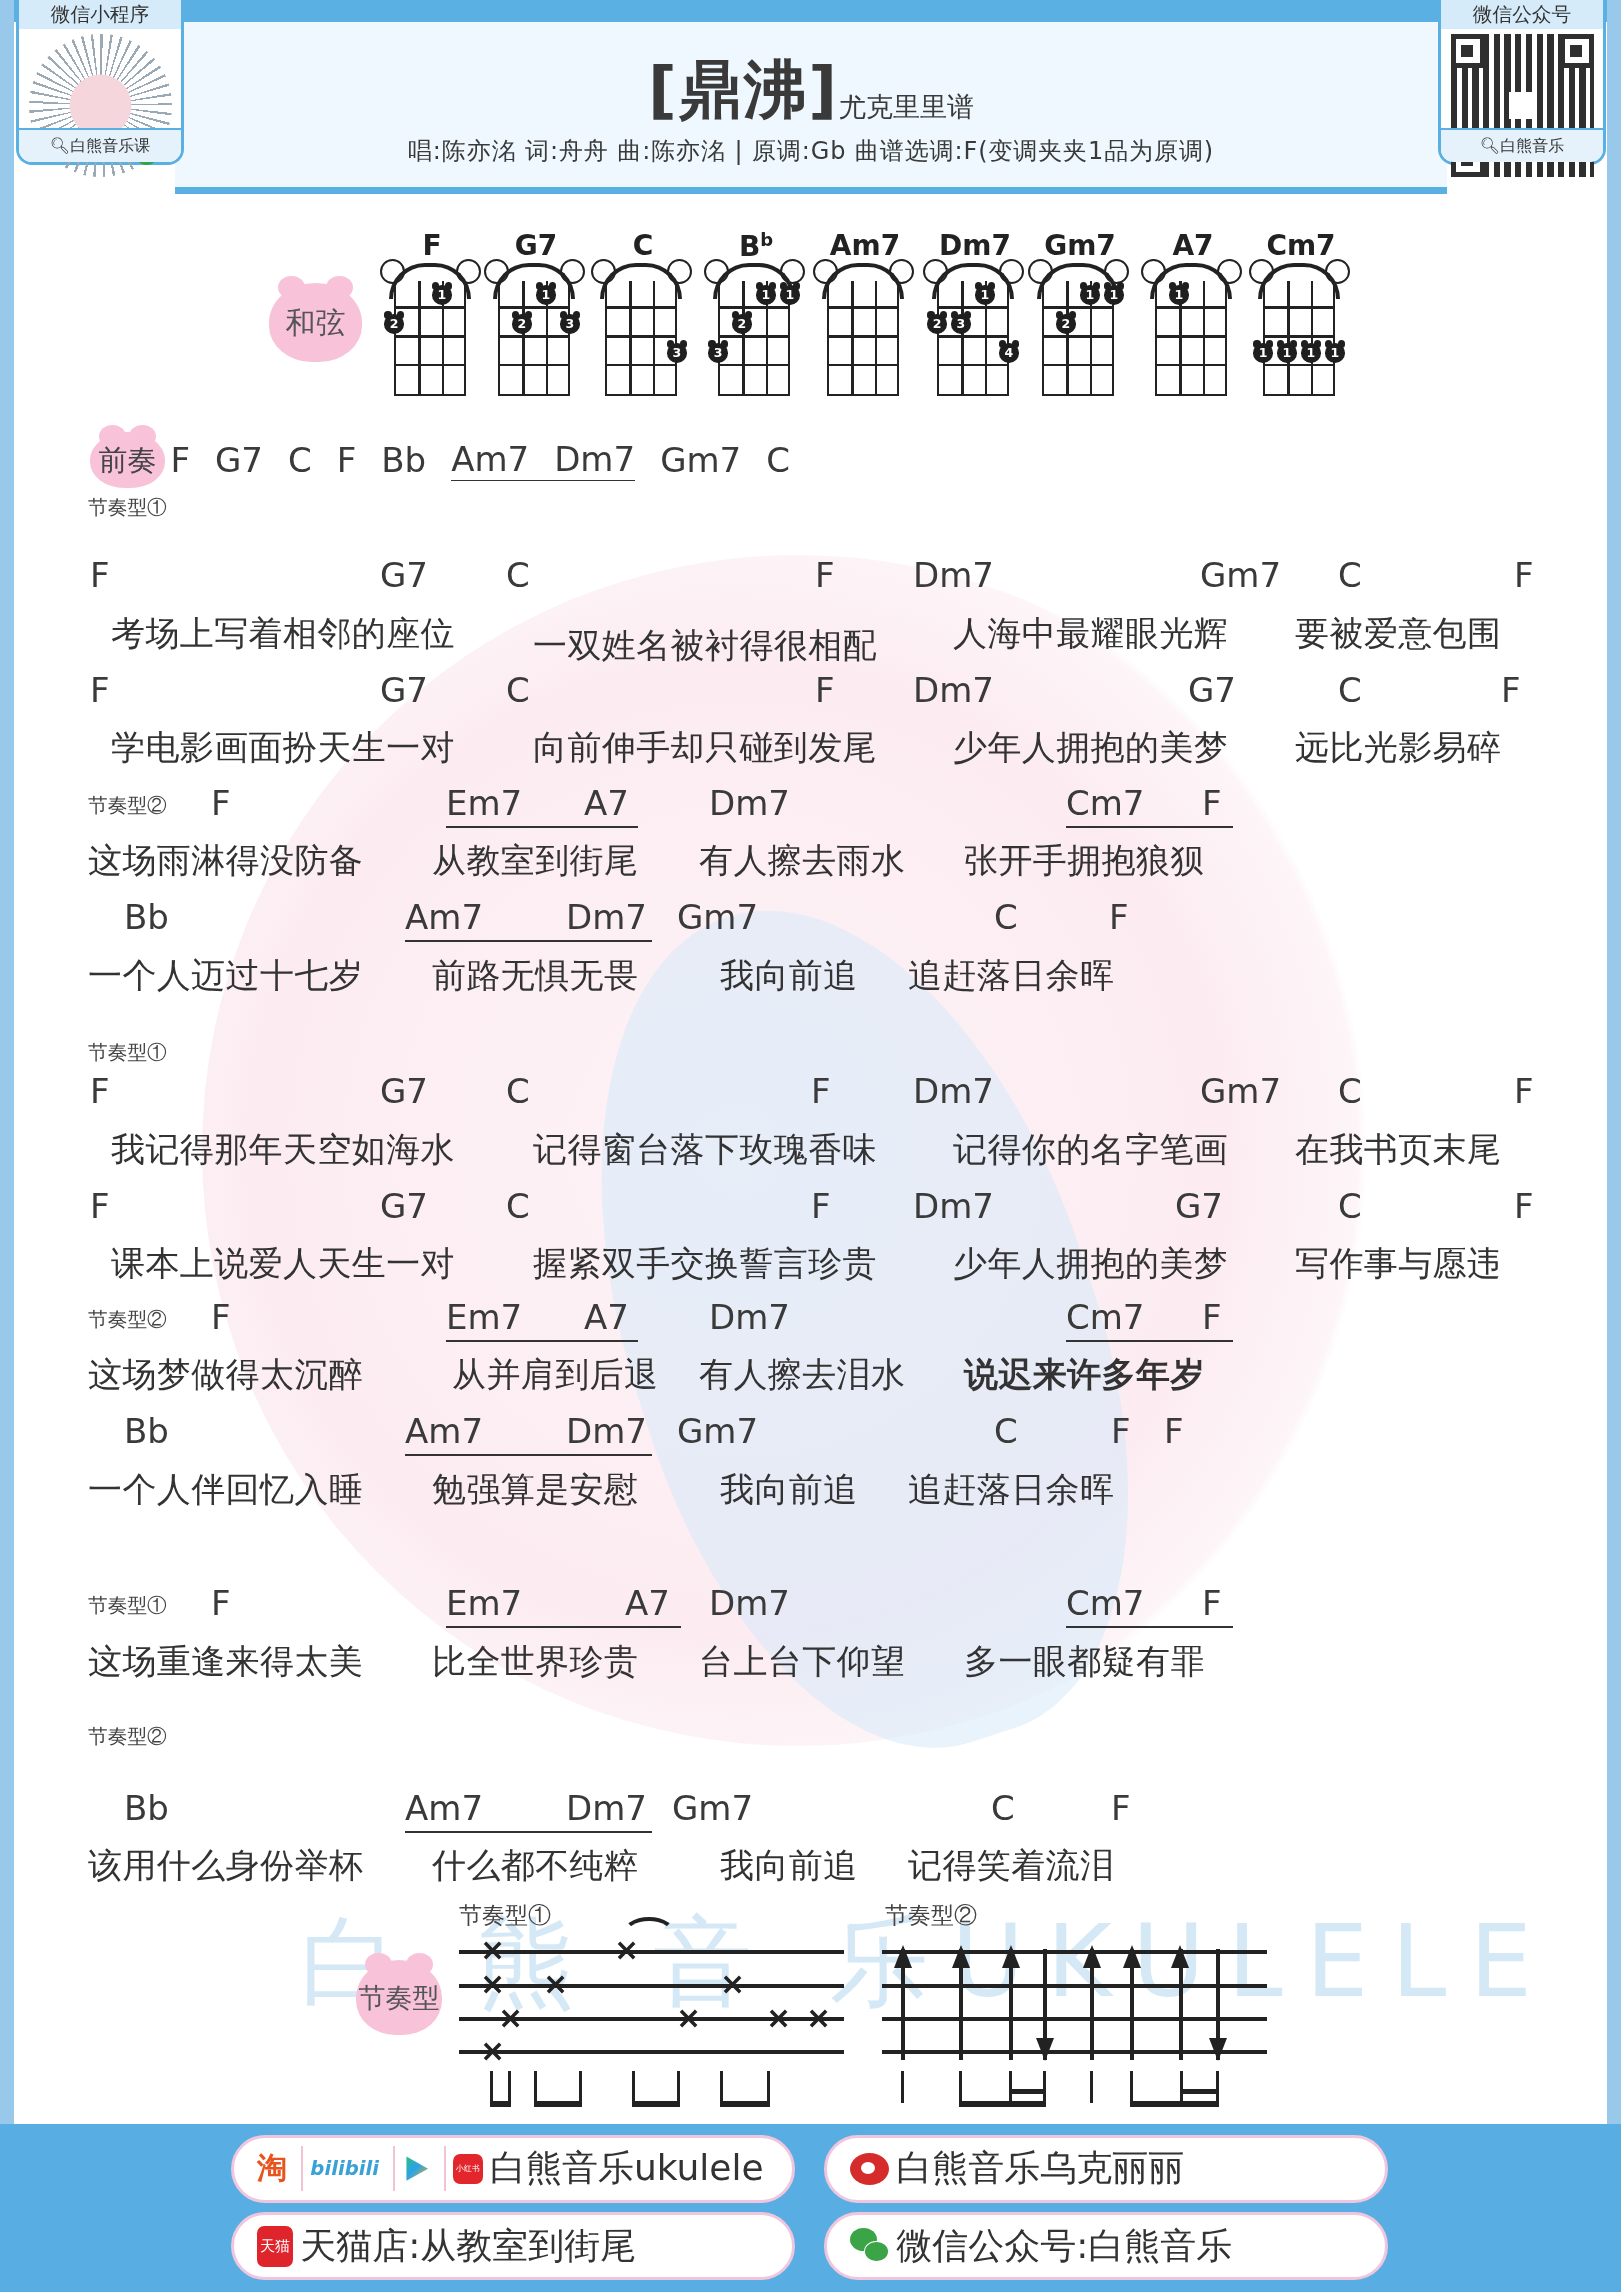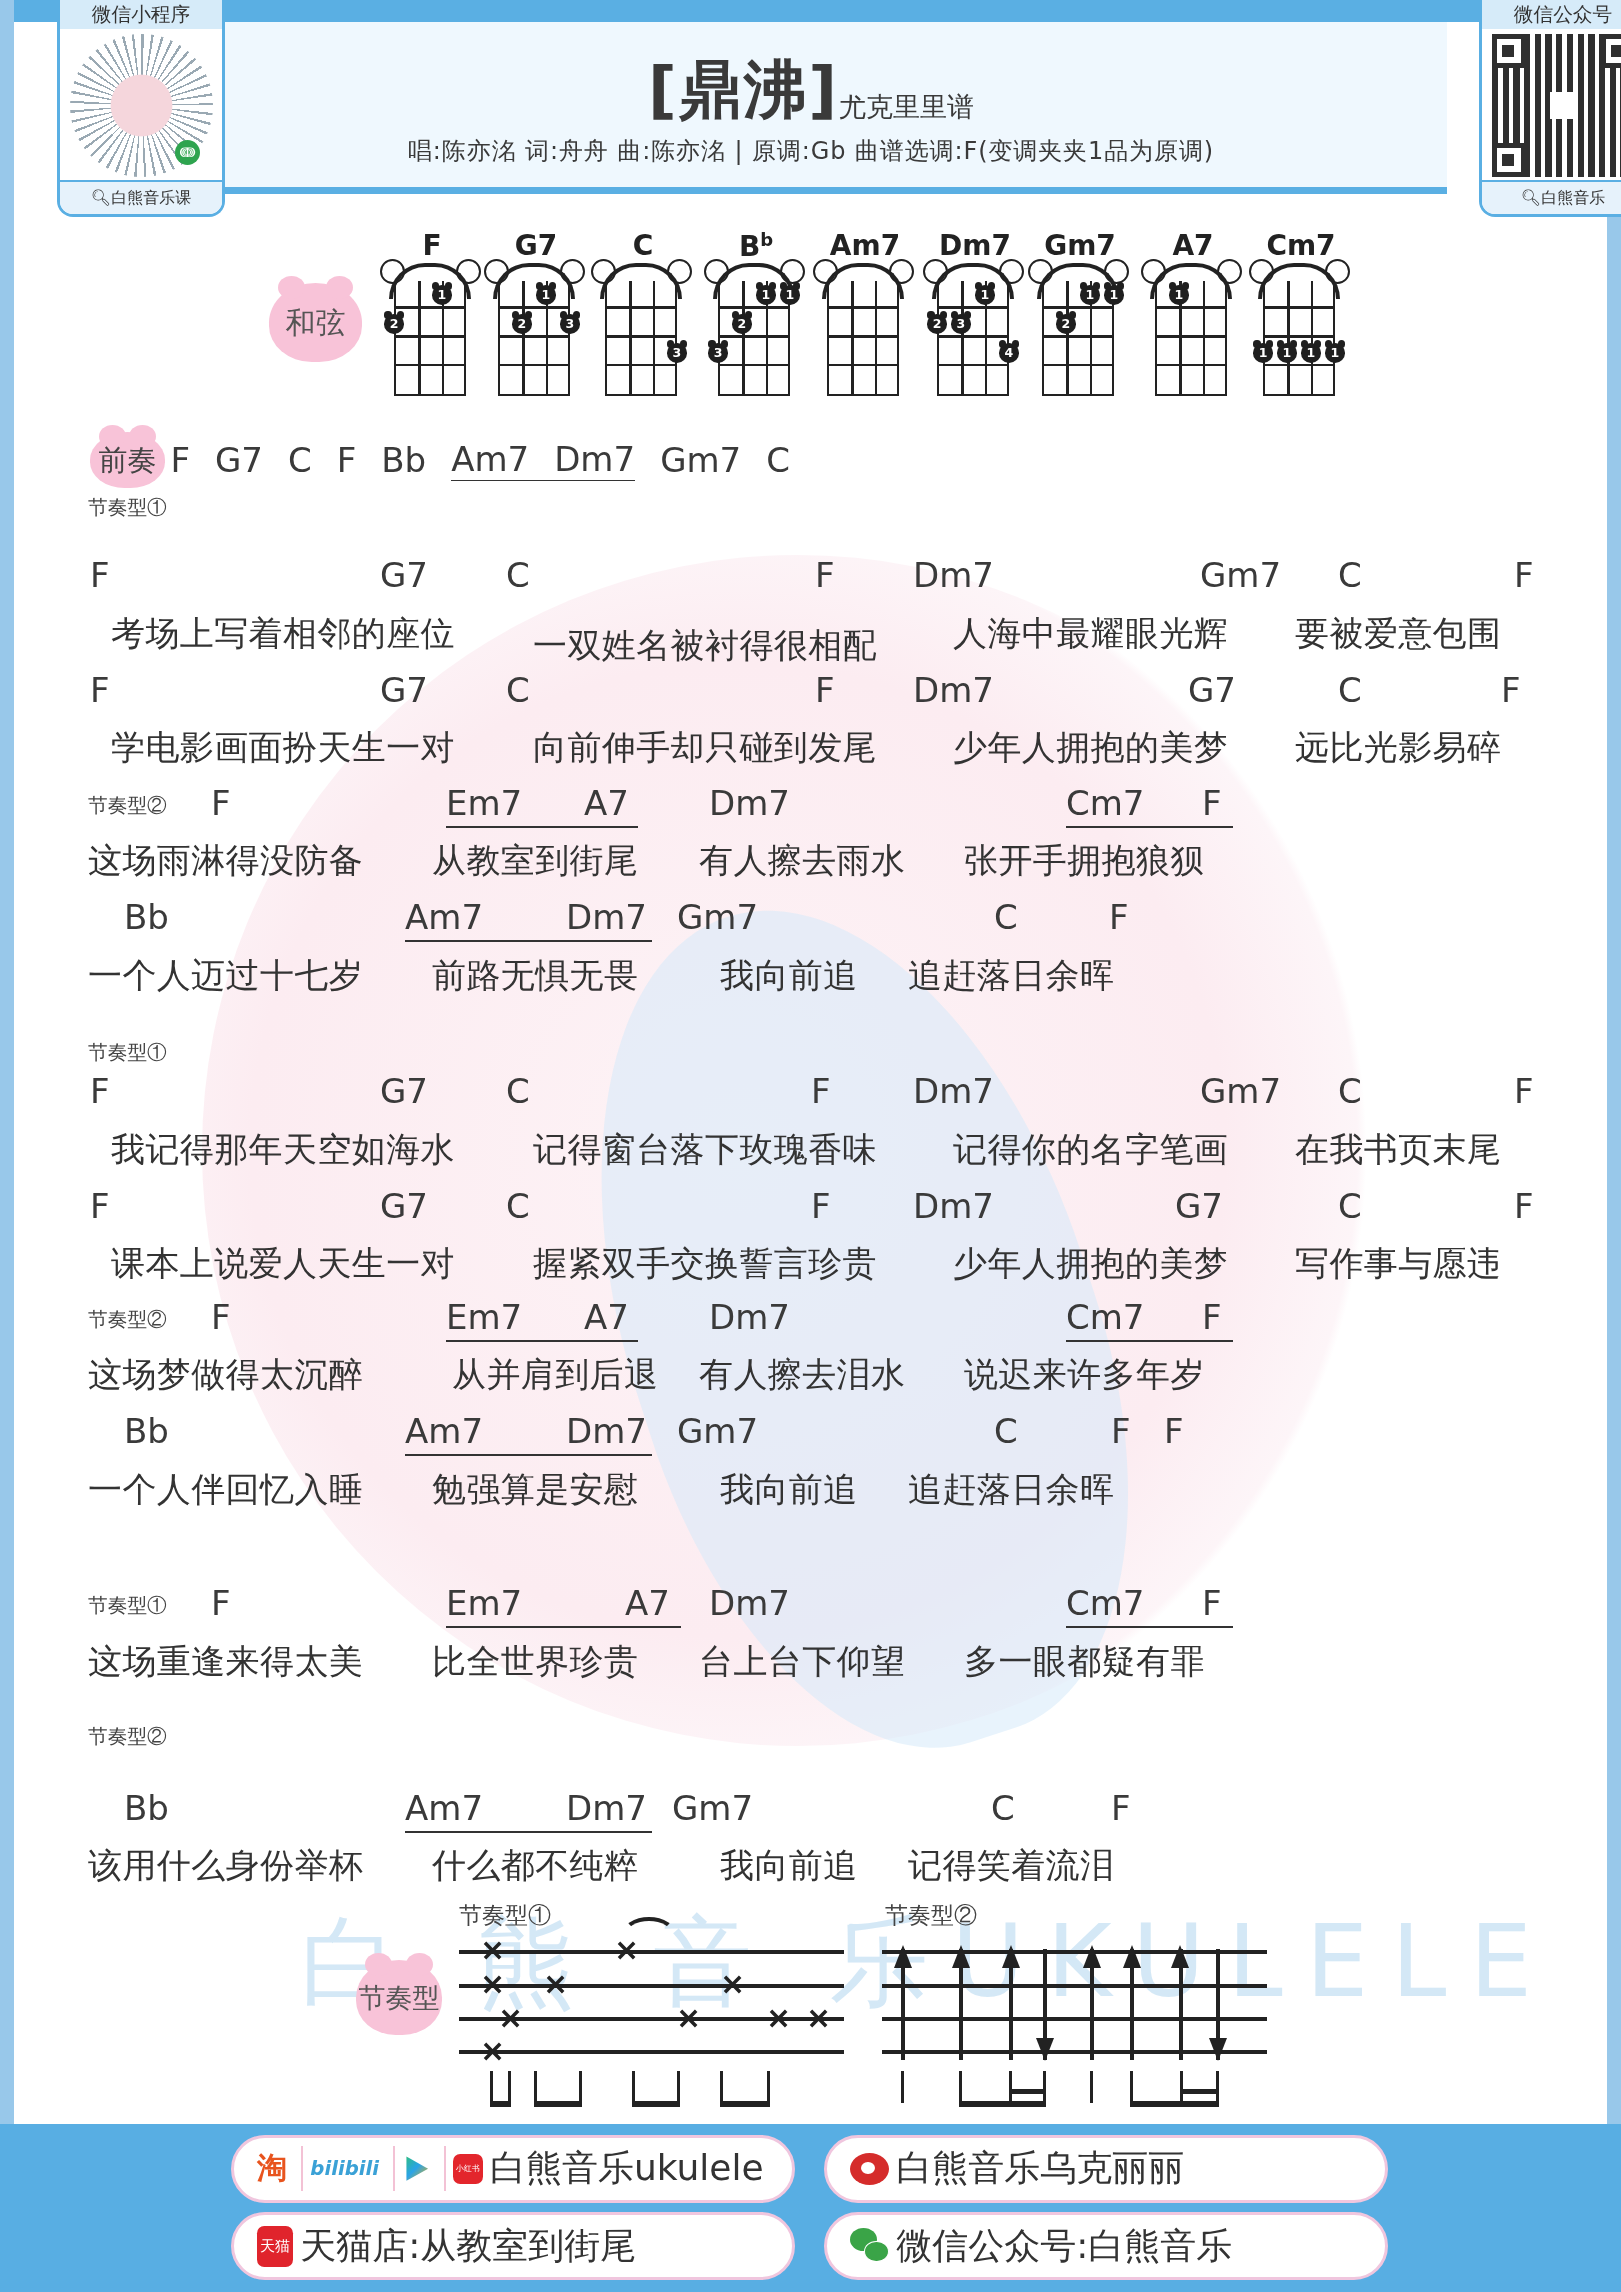--- a/index.html
+++ b/index.html
@@ -12,21 +12,21 @@
   .topbar { position: absolute; left: 0; top: 0; width: 1621px; height: 21.5px; background: #5aafe3; }
 
   
   .header { position: absolute; left: 175px; top: 21.5px; width: 1272px; height: 172px; background: #eff8fe; border-bottom: 7.2px solid #5aafe3; }
   .title-wrap { position: absolute; left: 0; right: 0; top: 25px; text-align: center; }
   .title { display: inline-block; font-size: 63px; font-weight: bold; color: #3a3a3a; letter-spacing: 1.8px; vertical-align: bottom; }
   .title-sub { display: inline-block; font-size: 27px; color: #3a3a3a; vertical-align: bottom; margin-bottom: 7.2px; }
   .meta { position: absolute; left: 0; right: 0; top: 113px; text-align: center; font-size: 24px; color: #3a3a3a; letter-spacing: 0.9px; }
 
   
-  .qr-card { position: absolute; top: 0; width: 168px; height: 217px; background: #ffffff; border: 3.6px solid #5aafe3; border-top: none; border-radius: 0 0 16px 16px; margin-left: 41px; }
+  .qr-card { position: absolute; top: 0; width: 168px; height: 165px; background: #ffffff; border: 3.6px solid #5aafe3; border-top: none; border-radius: 0 0 16px 16px; }
   .qr-card.left { left: 16px; }
   .qr-card.right { left: 1438px; }
   .qr-top { height: 29px; background: #d6ebf9; text-align: center; font-size: 19.7px; line-height: 29px; color: #333; }
   .qr-code { position: relative; margin: 5.4px auto 0; width: 143px; height: 143px; }
   .qr-bottom { position: absolute; left: 0; right: 0; bottom: 0; height: 34px; background: #e6f2fb; border-top: 2.7px solid #5aafe3; border-radius: 0 0 12.5px 12.5px; text-align: center; font-size: 16px; line-height: 32px; color: #333; }
   .qr-mini { background: radial-gradient(circle, #f5d6dc 0 30%, transparent 31%), repeating-conic-gradient(from 0deg, #9aa9b3 0 2deg, transparent 2deg 8deg); border-radius: 50%; }
   .qr-mini-badge { position: absolute; right: 12.5px; bottom: 12.5px; width: 25px; height: 25px; border-radius: 50%; background: #2ea44f; color: #fff; font-size: 14.3px; text-align: center; line-height: 25px; }
   .qr-wx { background:
       linear-gradient(#fff,#fff) 50% 50%/27px 27px no-repeat,
       repeating-linear-gradient(90deg, #2f2f2f 0 6.3px, #fff 6.3px 10.7px),
@@ -328,21 +328,21 @@
     <div class="chord" style="left: 446px; top: 1297px;">Em7</div>
     <div class="chord" style="left: 584px; top: 1297px;">A7</div>
     <div class="chord" style="left: 709px; top: 1297px;">Dm7</div>
     <div class="chord" style="left: 1066px; top: 1297px;">Cm7</div>
     <div class="chord" style="left: 1202px; top: 1297px;">F</div>
     <div class="chord-ul" style="left: 446px; top: 1340px; width: 192px;"></div>
     <div class="chord-ul" style="left: 1066px; top: 1340px; width: 167px;"></div>
     <div class="lyric" style="left: 88px; top: 1352px;">这场梦做得太沉醉</div>
     <div class="lyric" style="left: 452px; top: 1352px;">从并肩到后退</div>
     <div class="lyric" style="left: 699px; top: 1352px;">有人擦去泪水</div>
-    <div class="lyric" style="left: 964px; top: 1352px;">说迟来许多年岁</div>
+    <div class="lyric" style="left: 964px; top: 1352px; font-weight: bold;">说迟来许多年岁</div>
     <div class="chord" style="left: 124px; top: 1411px;">Bb</div>
     <div class="chord" style="left: 405px; top: 1411px;">Am7</div>
     <div class="chord" style="left: 566px; top: 1411px;">Dm7</div>
     <div class="chord" style="left: 677px; top: 1411px;">Gm7</div>
     <div class="chord" style="left: 994px; top: 1411px;">C</div>
     <div class="chord" style="left: 1111px; top: 1411px;">F</div>
     <div class="chord" style="left: 1164px; top: 1411px;">F</div>
     <div class="chord-ul" style="left: 405px; top: 1454px; width: 247px;"></div>
     <div class="lyric" style="left: 88px; top: 1467px;">一个人伴回忆入睡</div>
     <div class="lyric" style="left: 432px; top: 1467px;">勉强算是安慰</div>

